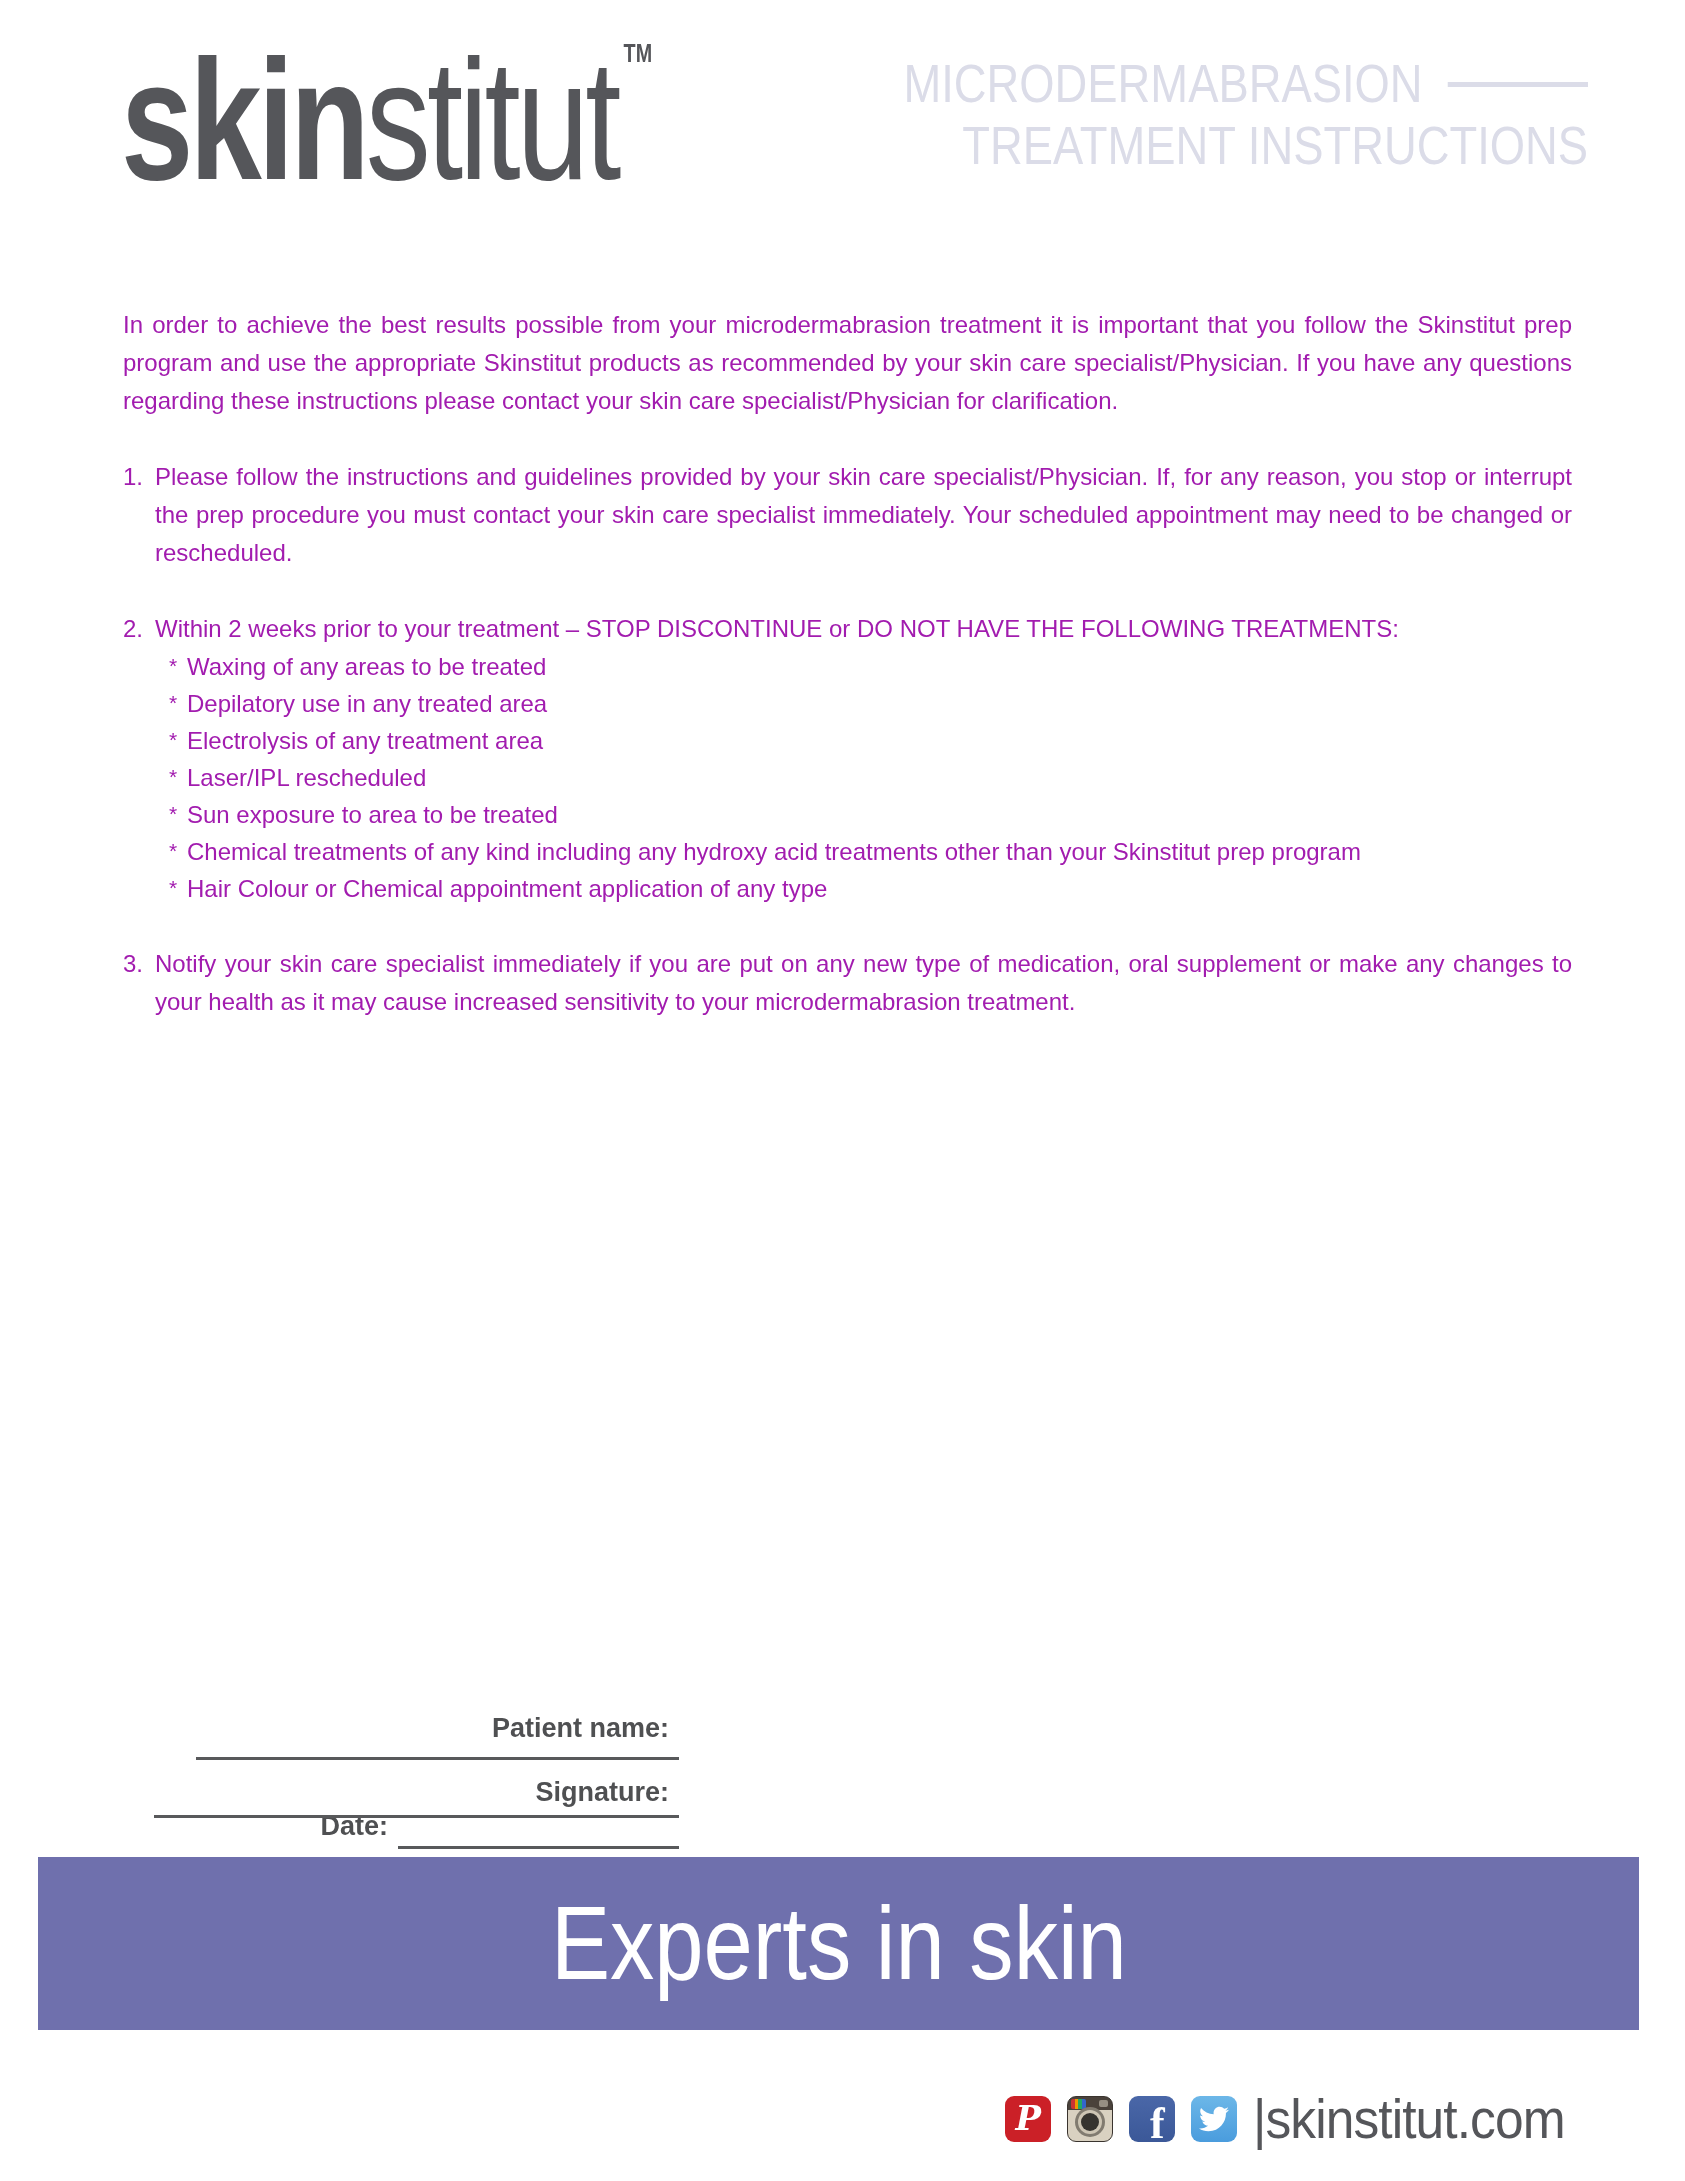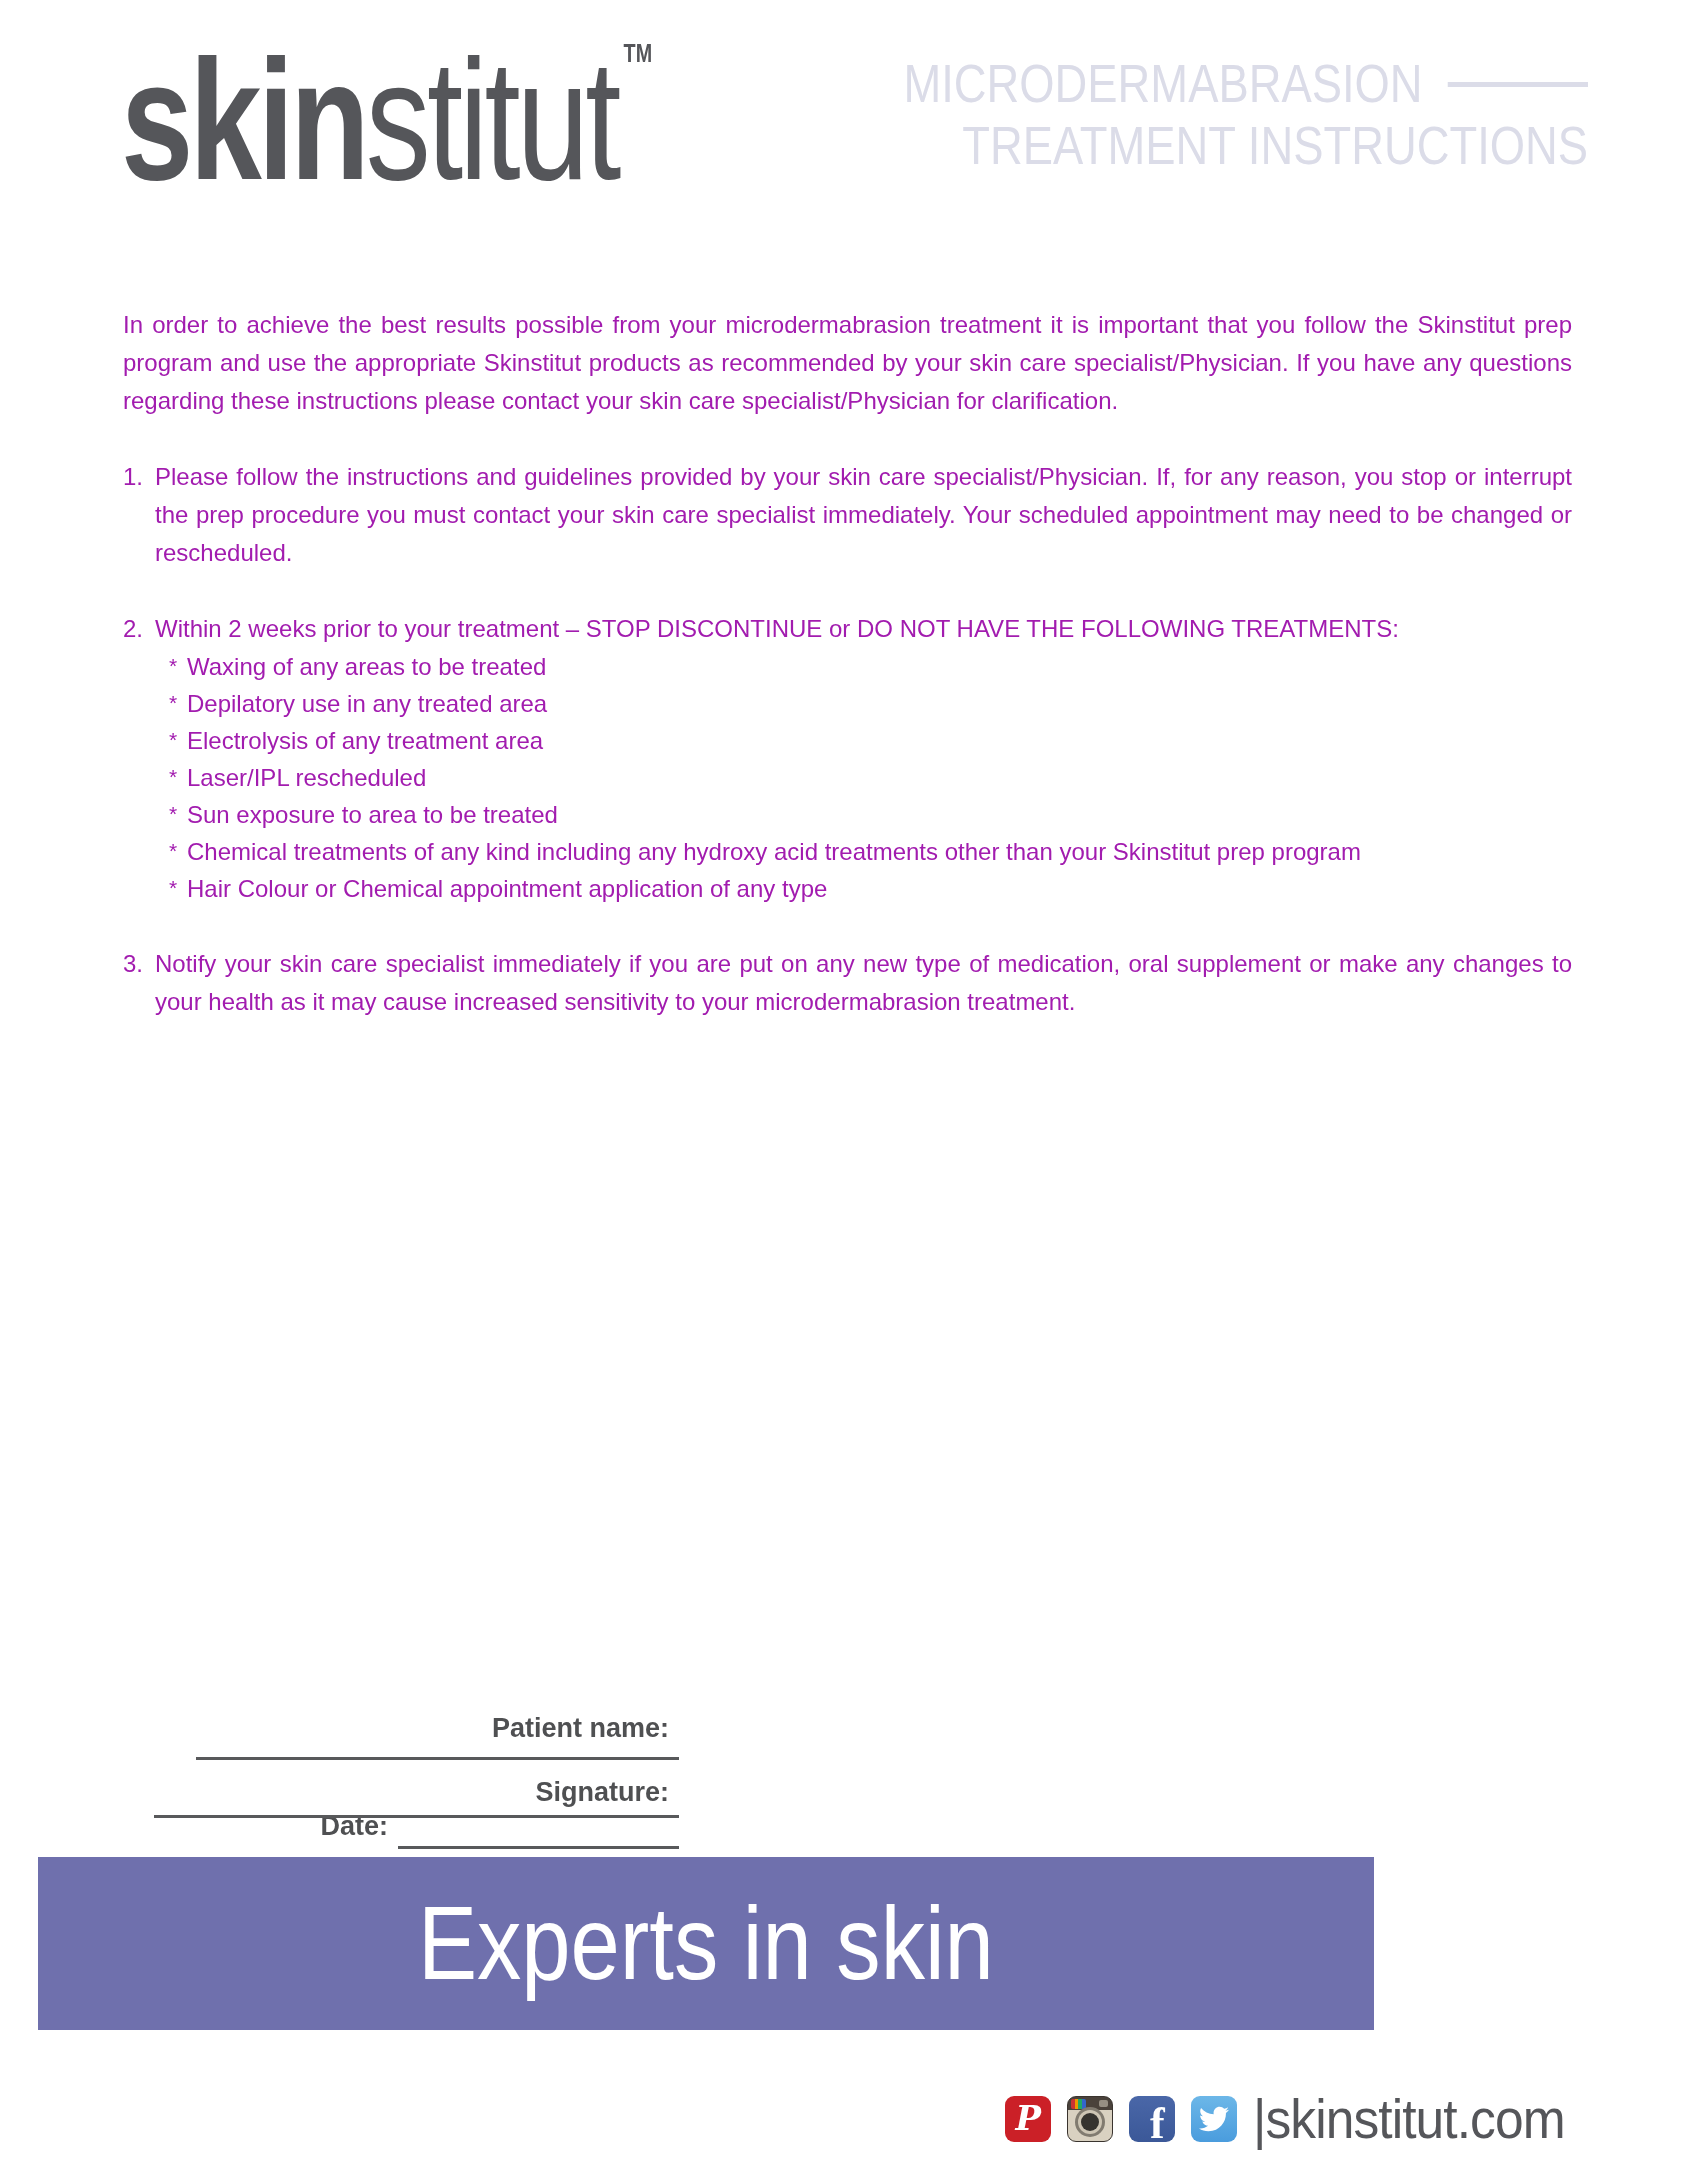--- a/index.html
+++ b/index.html
@@ -65,21 +65,21 @@
   .form-row { display:flex; align-items:flex-end; margin-bottom:24px; height:40px;flex-direction:column; }
   .form-label { white-space:nowrap; margin-right:10px; }
   .fill-line { display:inline-block; border-bottom:3px solid #58595b; height:30px; transform:translateY(7px); }
   .line-patient { width:483px; }
   .line-signature { width:525px; }
   .line-date { width:281px; }
   .date-group { margin-left:39px; display:flex; align-items:flex-end; }
 
   
   .banner {
-    position:absolute; left:38px; top:1857px; width:1336px; height:173px;
+    position:absolute; left:38px; top:1857px; width:1601px; height:173px;
     display:flex; align-items:center; justify-content:center;
   }
   .banner-text {
     color:#ffffff; font-size:103px; white-space:nowrap;
     transform:scaleX(0.86); transform-origin:center;
   }
 
   
   .footer { position:absolute; right:94px; top:2086px; display:flex; align-items:center; }
   .social-icon { width:46px; height:46px; border-radius:9px; margin-right:16px; position:relative; flex-shrink:0; }

